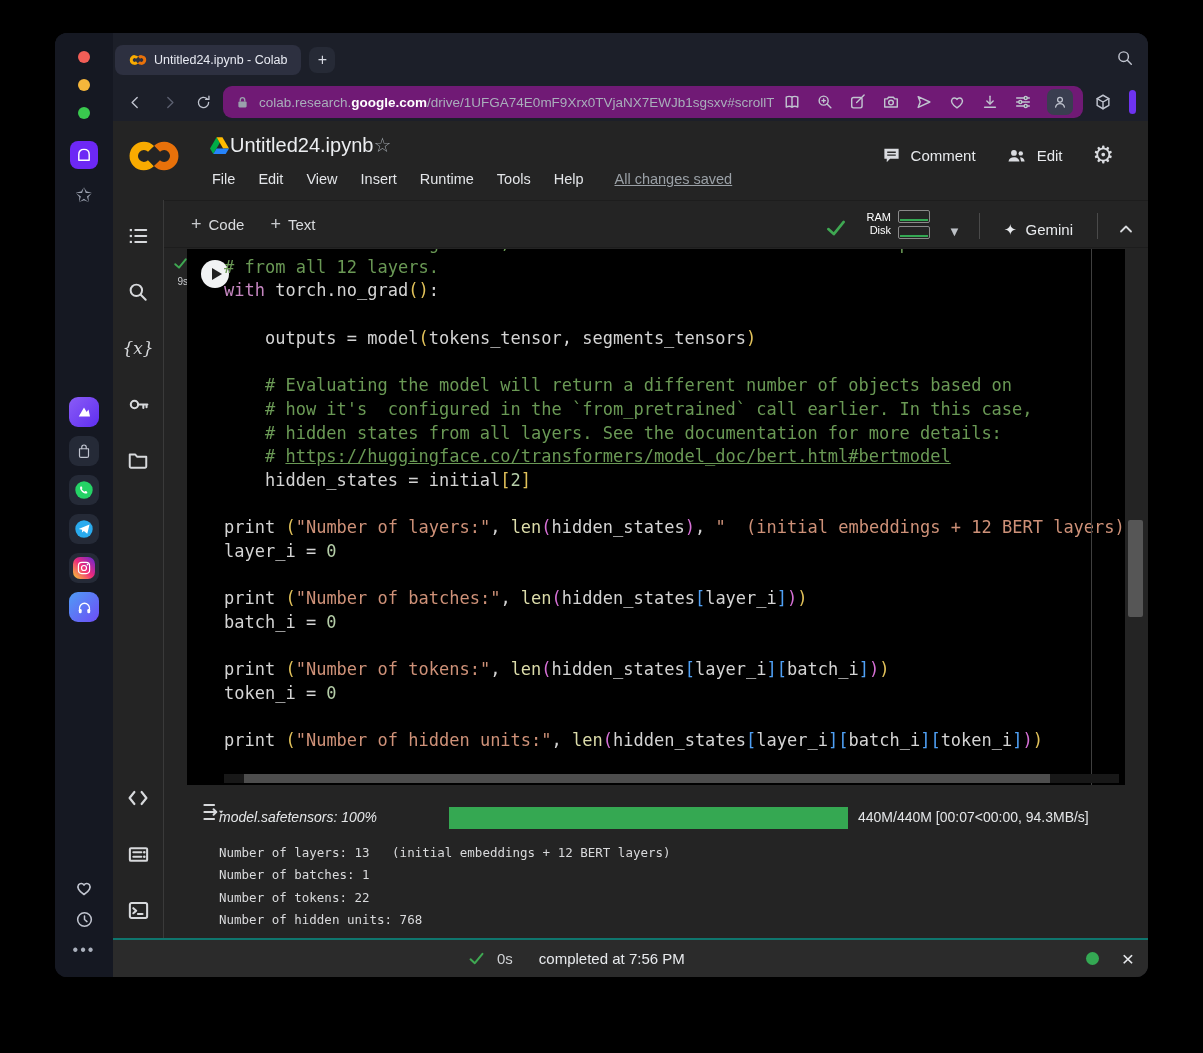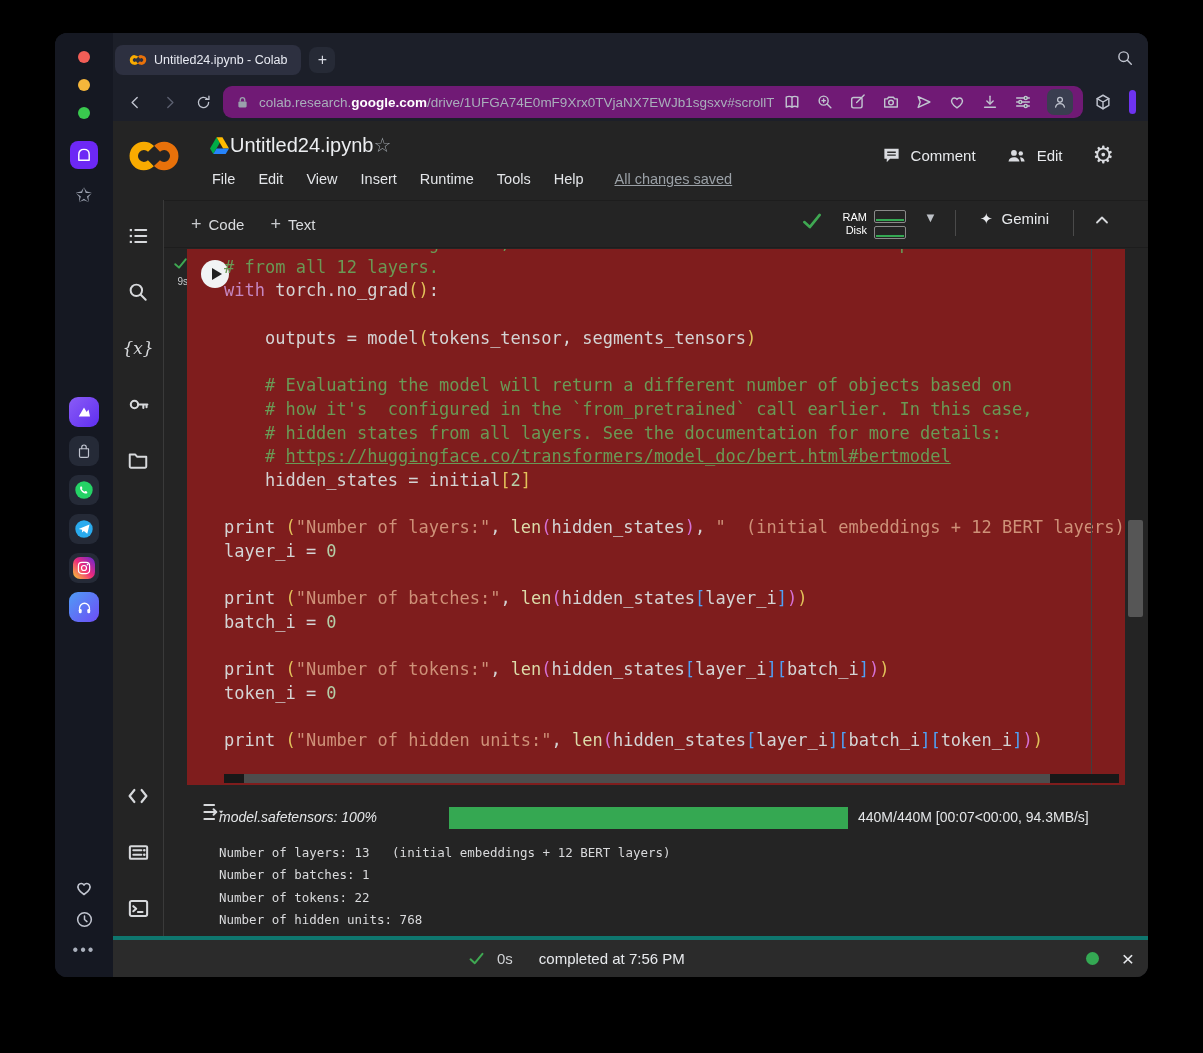--- a/index.html
+++ b/index.html
@@ -65,36 +65,36 @@
   .vars-glyph{font-family:"DejaVu Serif",serif;font-style:italic;font-size:17px;color:#d7d9dc;}
   .c-side-bottom{margin-top:auto;display:flex;flex-direction:column;align-items:center;
                  gap:32px;padding-bottom:16px;}
   .cic{stroke:#d7d9dc;fill:none;stroke-width:1.8;stroke-linecap:round;stroke-linejoin:round;}
   
   .c-right{flex:1;display:flex;flex-direction:column;min-width:0;}
   .c-toolbar{height:46px;flex:none;border-top:1px solid #1d1d1d;border-bottom:1px solid #1d1d1d;
              display:flex;align-items:center;padding-left:27px;font-size:15px;color:#d9dbde;}
   .addbtn{display:flex;align-items:center;gap:7px;margin-right:26px;}
   .addbtn .plus{font-size:18px;color:#c8cace;}
-  .tb-right{margin-left:auto;display:flex;align-items:flex-start;padding-right:32px;gap:14px;}
+  .tb-right{margin-left:auto;display:flex;align-items:flex-end;padding-right:8px;gap:14px;}
   .ramdisk{display:flex;align-items:center;gap:7px;margin-left:6px;}
   .rd-labels{display:flex;flex-direction:column;align-items:flex-end;font-size:11px;
              line-height:13px;color:#fff;}
   .rd-meters{display:flex;flex-direction:column;gap:3px;}
   .meter{width:30px;height:11px;border:1px solid #8a8a8a;border-radius:2px;position:relative;}
   .meter i{position:absolute;left:1px;right:1px;bottom:1px;height:2px;background:#34a853;display:block;}
   .caret{color:#bdc1c6;font-size:13px;margin:0 4px;}
   .tbsep{width:1px;height:26px;background:#4a4a4a;}
   .gemini{display:flex;align-items:center;gap:9px;font-size:15px;color:#e8eaed;padding:0 10px;}
   .sparkle{font-size:15px;}
   
   .c-notebook{flex:1;position:relative;min-height:0;background:#242424;overflow:hidden;}
   .gutter-badge{position:absolute;left:2px;top:8px;width:22px;text-align:right;}
   .gutter-badge .t{font-size:10px;color:#c9cbce;margin-top:1px;}
-  .cell{position:absolute;left:23px;top:1px;width:938px;height:536px;background:#7f1d1d;
+  .cell{position:absolute;left:23px;top:1px;width:938px;height:536px;background:#000000;
         overflow:hidden;}
   .playbtn{position:absolute;left:14px;top:11px;width:28px;height:28px;border-radius:50%;
            background:#f1f3f4;display:flex;align-items:center;justify-content:center;}
   .playbtn i{width:0;height:0;border-left:10px solid #212121;border-top:6px solid transparent;
              border-bottom:6px solid transparent;margin-left:3px;display:block;}
   .code{position:absolute;left:37px;top:0;right:0;font-family:"DejaVu Sans Mono",monospace;
         font-size:17px;}
   .code-line{height:23.7px;line-height:23.7px;white-space:pre;}
   .code-line.clip{margin-top:-17px;}
   .tk-c{color:#6A9955}.tk-cu{color:#6A9955;text-decoration:underline}
@@ -109,21 +109,21 @@
   .out-icon{position:absolute;left:36px;top:551px;}
   .prog-label{position:absolute;left:55px;top:561px;font-size:14px;color:#e4e6e8;font-style:italic;}
   .prog-bar{position:absolute;left:285px;top:559px;width:399px;height:22px;background:#1b1b1b;}
   .prog-fill{height:100%;background:#35A852;}
   .prog-info{position:absolute;left:694px;top:561px;font-size:14px;color:#e4e6e8;
              white-space:nowrap;}
   .out-lines{position:absolute;left:55px;top:594px;font-family:"DejaVu Sans Mono",monospace;
              font-size:12.5px;color:#d9dadc;}
   .out-lines div{height:22.3px;line-height:22.3px;white-space:pre;}
   
-  .c-status{height:37px;flex:none;background:#2b2b2b;border-top:4px solid #0f766e;
+  .c-status{height:37px;flex:none;background:#2b2b2b;border-top:2px solid #0f766e;
             position:relative;display:flex;align-items:center;font-size:15px;color:#e8eaed;}
   .st-center{position:absolute;left:355px;display:flex;align-items:center;gap:12px;}
   .st-dur{color:#cfd1d4;margin-right:14px;}
   .st-dot{position:absolute;right:49px;width:13px;height:13px;border-radius:50%;background:#34a853;}
   .st-close{position:absolute;right:14px;font-size:21px;color:#e8eaed;line-height:20px;}
 </style>
 </head>
 <body>
 
 <div class="stage">

